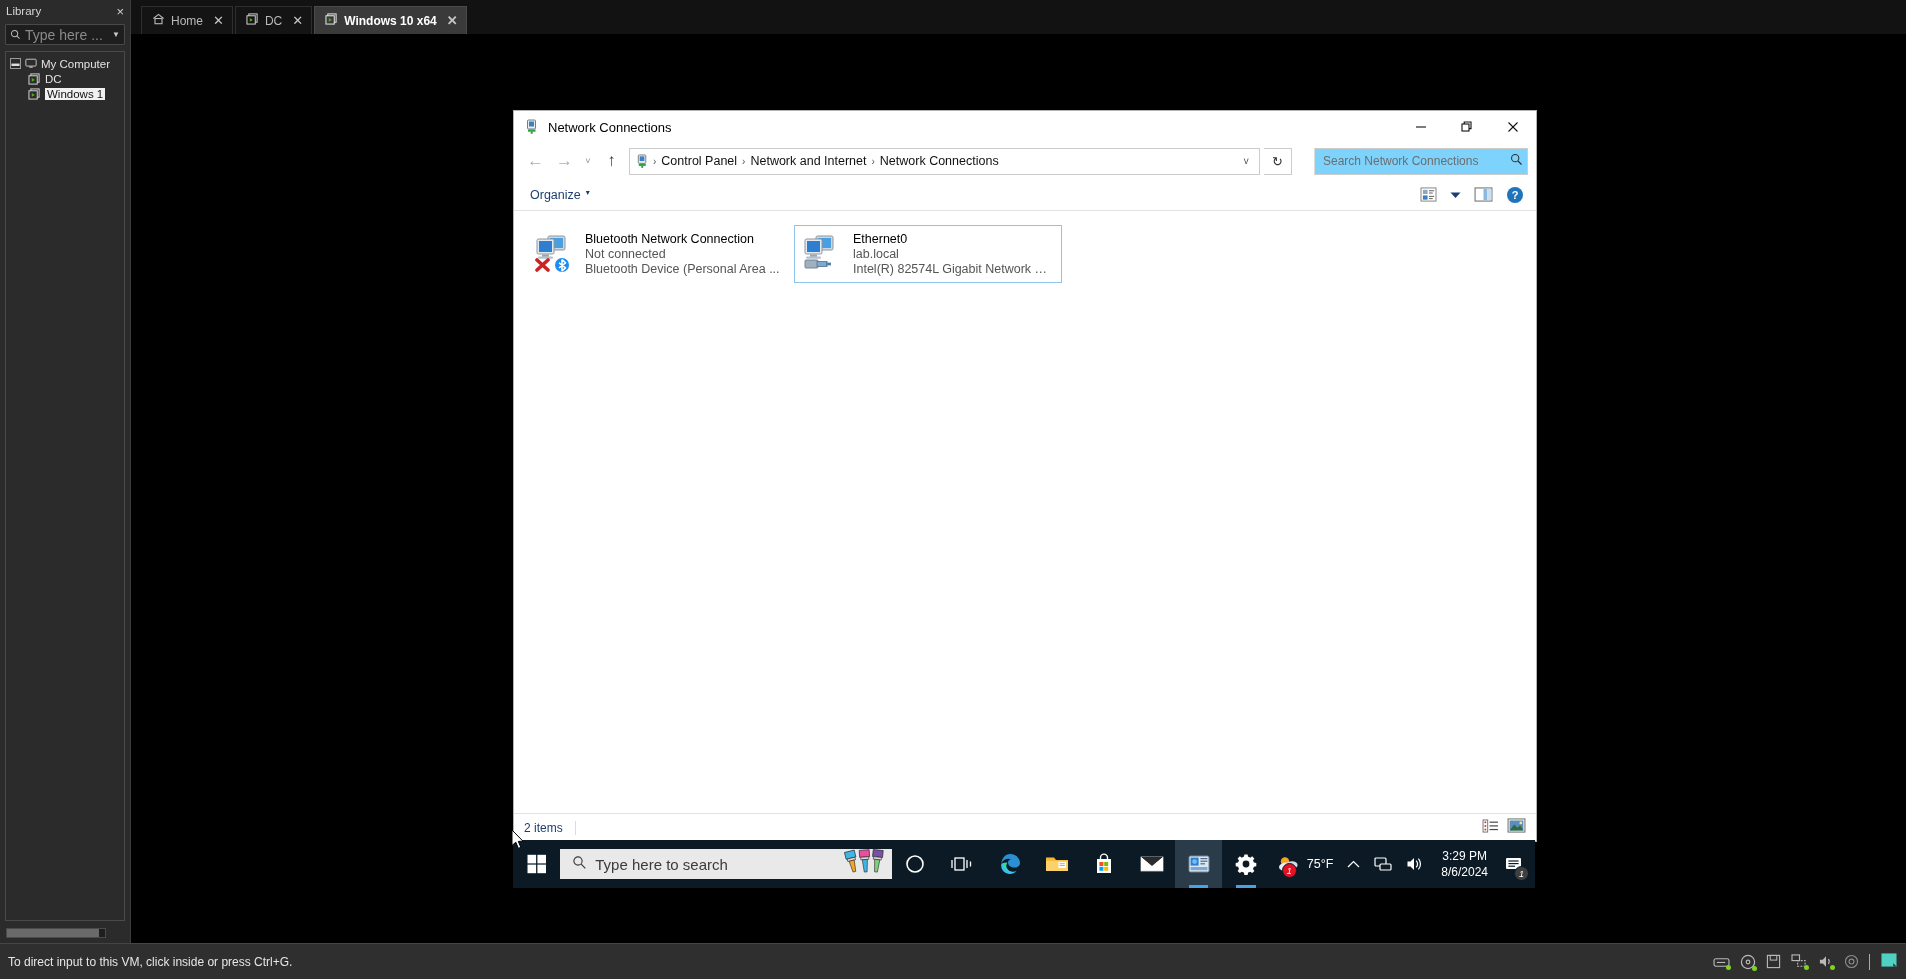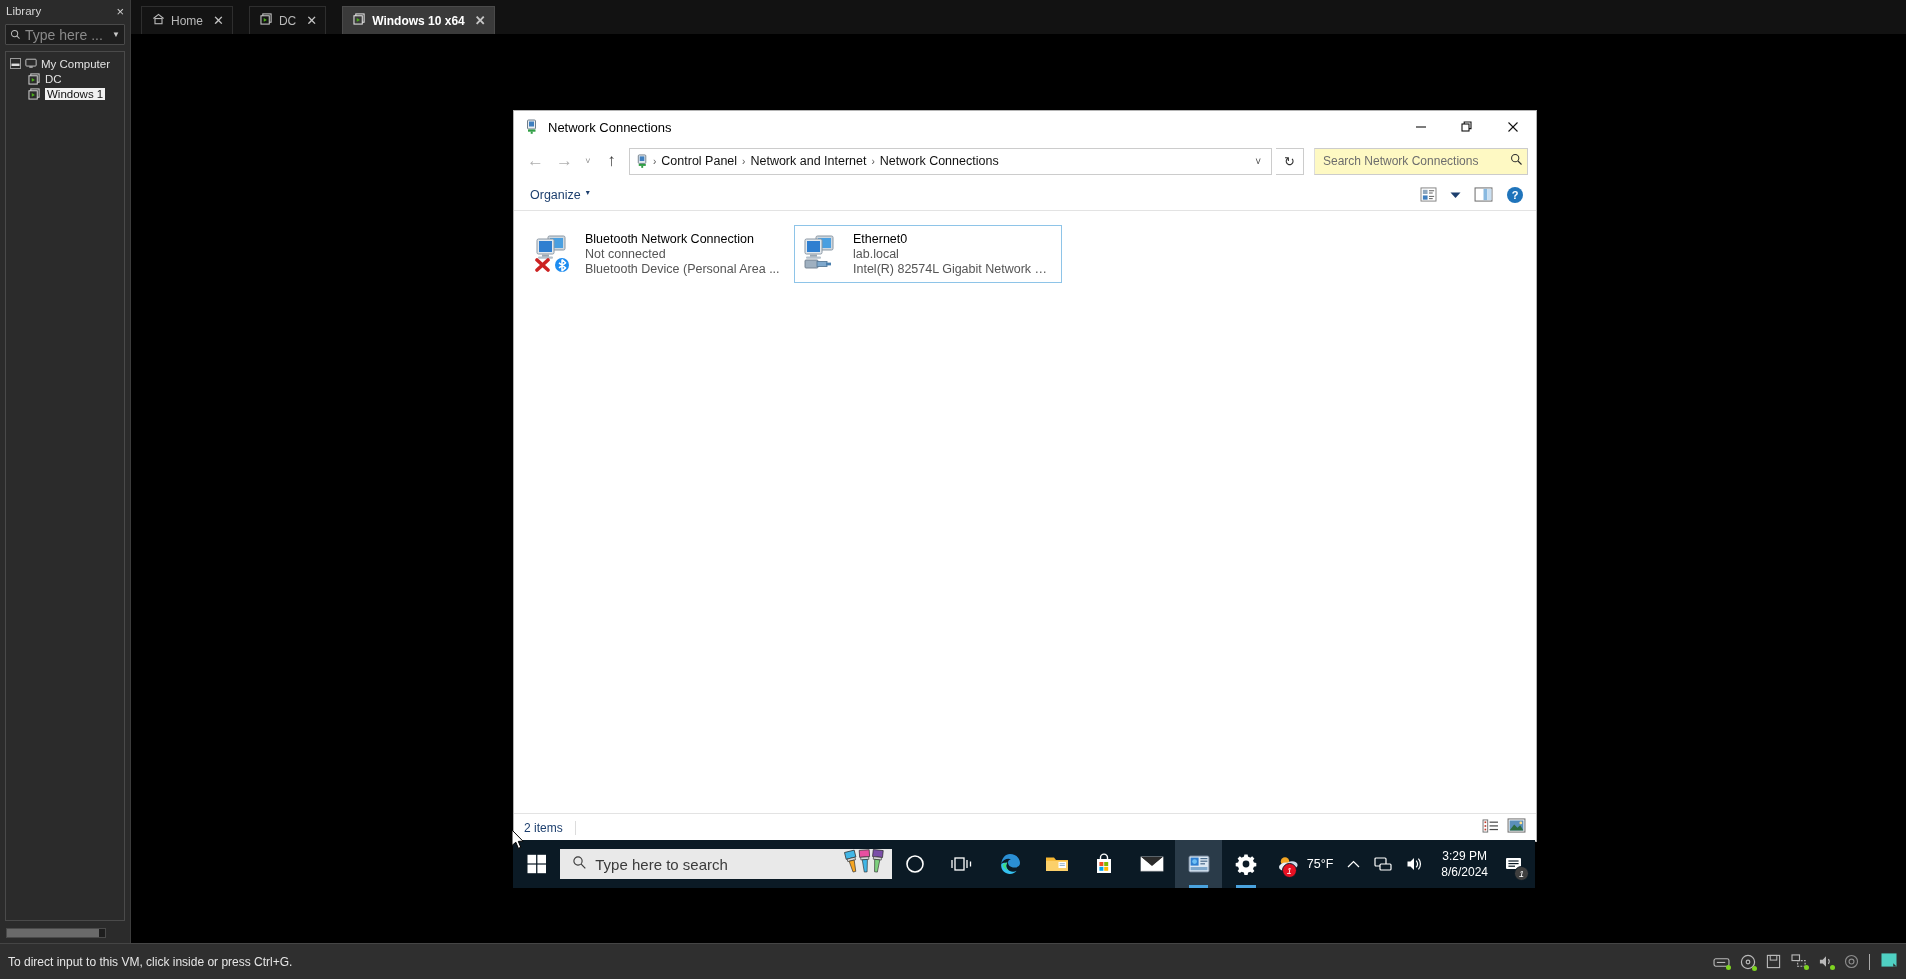--- a/index.html
+++ b/index.html
@@ -35,21 +35,21 @@
   .tree-row{display:flex;align-items:center;height:15px;font-size:11.5px;color:#e2e2e2;padding-left:4px;white-space:nowrap;cursor:pointer;}
   .tree-row.child{padding-left:22px;}
   .tree-expander{width:9px;height:9px;border:1px solid #9a9a9a;background:#2b2b2b;display:inline-flex;align-items:center;justify-content:center;margin-right:4px;color:#ddd;font-size:8px;line-height:1;}
   .tree-ico{margin-right:4px;display:inline-flex;}
   .tree-label.selected{background:#f1f1f1;color:#111;padding:0 2px;}
   .lib-scroll{position:absolute;left:6px;bottom:6px;width:98px;height:8px;background:#1e1e1e;border:1px solid #4a4a4a;}
   .lib-scroll i{display:block;height:100%;width:94%;background:#6a6a6a;}
 
   #vmware-tabsbar{
     position:absolute;left:131px;top:0;right:0;height:34px;background:#121212;
-    border-bottom:1px solid #2a2a2a;display:flex;align-items:flex-end;gap:16px;padding-left:10px;
+    border-bottom:1px solid #2a2a2a;display:flex;align-items:flex-end;gap:2px;padding-left:10px;
   }
   .vm-tab{
     display:flex;align-items:center;gap:6px;height:27px;padding:0 8px 0 10px;
     color:#b9b9b9;font-size:12px;background:#141414;border:1px solid #2e2e2e;border-bottom:none;cursor:pointer;
   }
   .vm-tab.active{background:#3a3a3a;color:#fff;font-weight:bold;border-color:#4a4a4a;}
   .vm-tab .tab-x{color:#c6c6c6;font-size:13px;margin-left:4px;}
 
   #vm-screen{position:absolute;left:131px;top:34px;right:0;bottom:35px;background:#000;}
 
@@ -81,22 +81,22 @@
   #addressbar{
     flex:1;height:25px;border:1px solid #ccc;background:#fff;display:flex;align-items:center;
     padding:0 2px 0 4px;margin:0 2px;
   }
   .crumb-ico{display:inline-flex;margin:0 2px 0 1px;}
   .crumb{font-size:12.5px;color:#111;padding:2px 4px;cursor:pointer;white-space:nowrap;}
   .crumb-sep{color:#555;font-size:10px;padding:0 1px;}
   .addr-caret{margin-left:auto;color:#4a4a4a;font-size:10px;padding:0 8px;cursor:pointer;}
   .nav-refresh{width:27px;height:25px;border:1px solid #ccc;border-left:none;display:flex;align-items:center;justify-content:center;color:#333;font-size:13px;cursor:pointer;background:#fff;}
   #exp-search{
-    width:200px;height:25px;border:1px solid #ccc;border-left:1px solid #ddd;background:#fef9c3;
-    display:flex;align-items:center;padding:0 4px 0 8px;margin-left:8px;
+    width:200px;height:25px;border:1px solid #ccc;border-left:1px solid #ddd;background:#7dd3fc;
+    display:flex;align-items:center;padding:0 4px 0 8px;margin-left:20px;
   }
   #exp-search .ph{flex:1;font-size:12px;color:#6d6d6d;}
 
   #exp-toolbar{
     height:31px;display:flex;align-items:center;padding:0 10px;background:#fff;
     border-bottom:1px solid #e3e3e3;
   }
   .tb-organize{font-size:12.5px;color:#1d3f6e;display:flex;align-items:flex-start;gap:5px;padding:3px 6px;cursor:pointer;}
   .tb-organize .cv{font-size:8px;color:#1d3f6e;}
   .tb-right{margin-left:auto;display:flex;align-items:center;gap:9px;}

